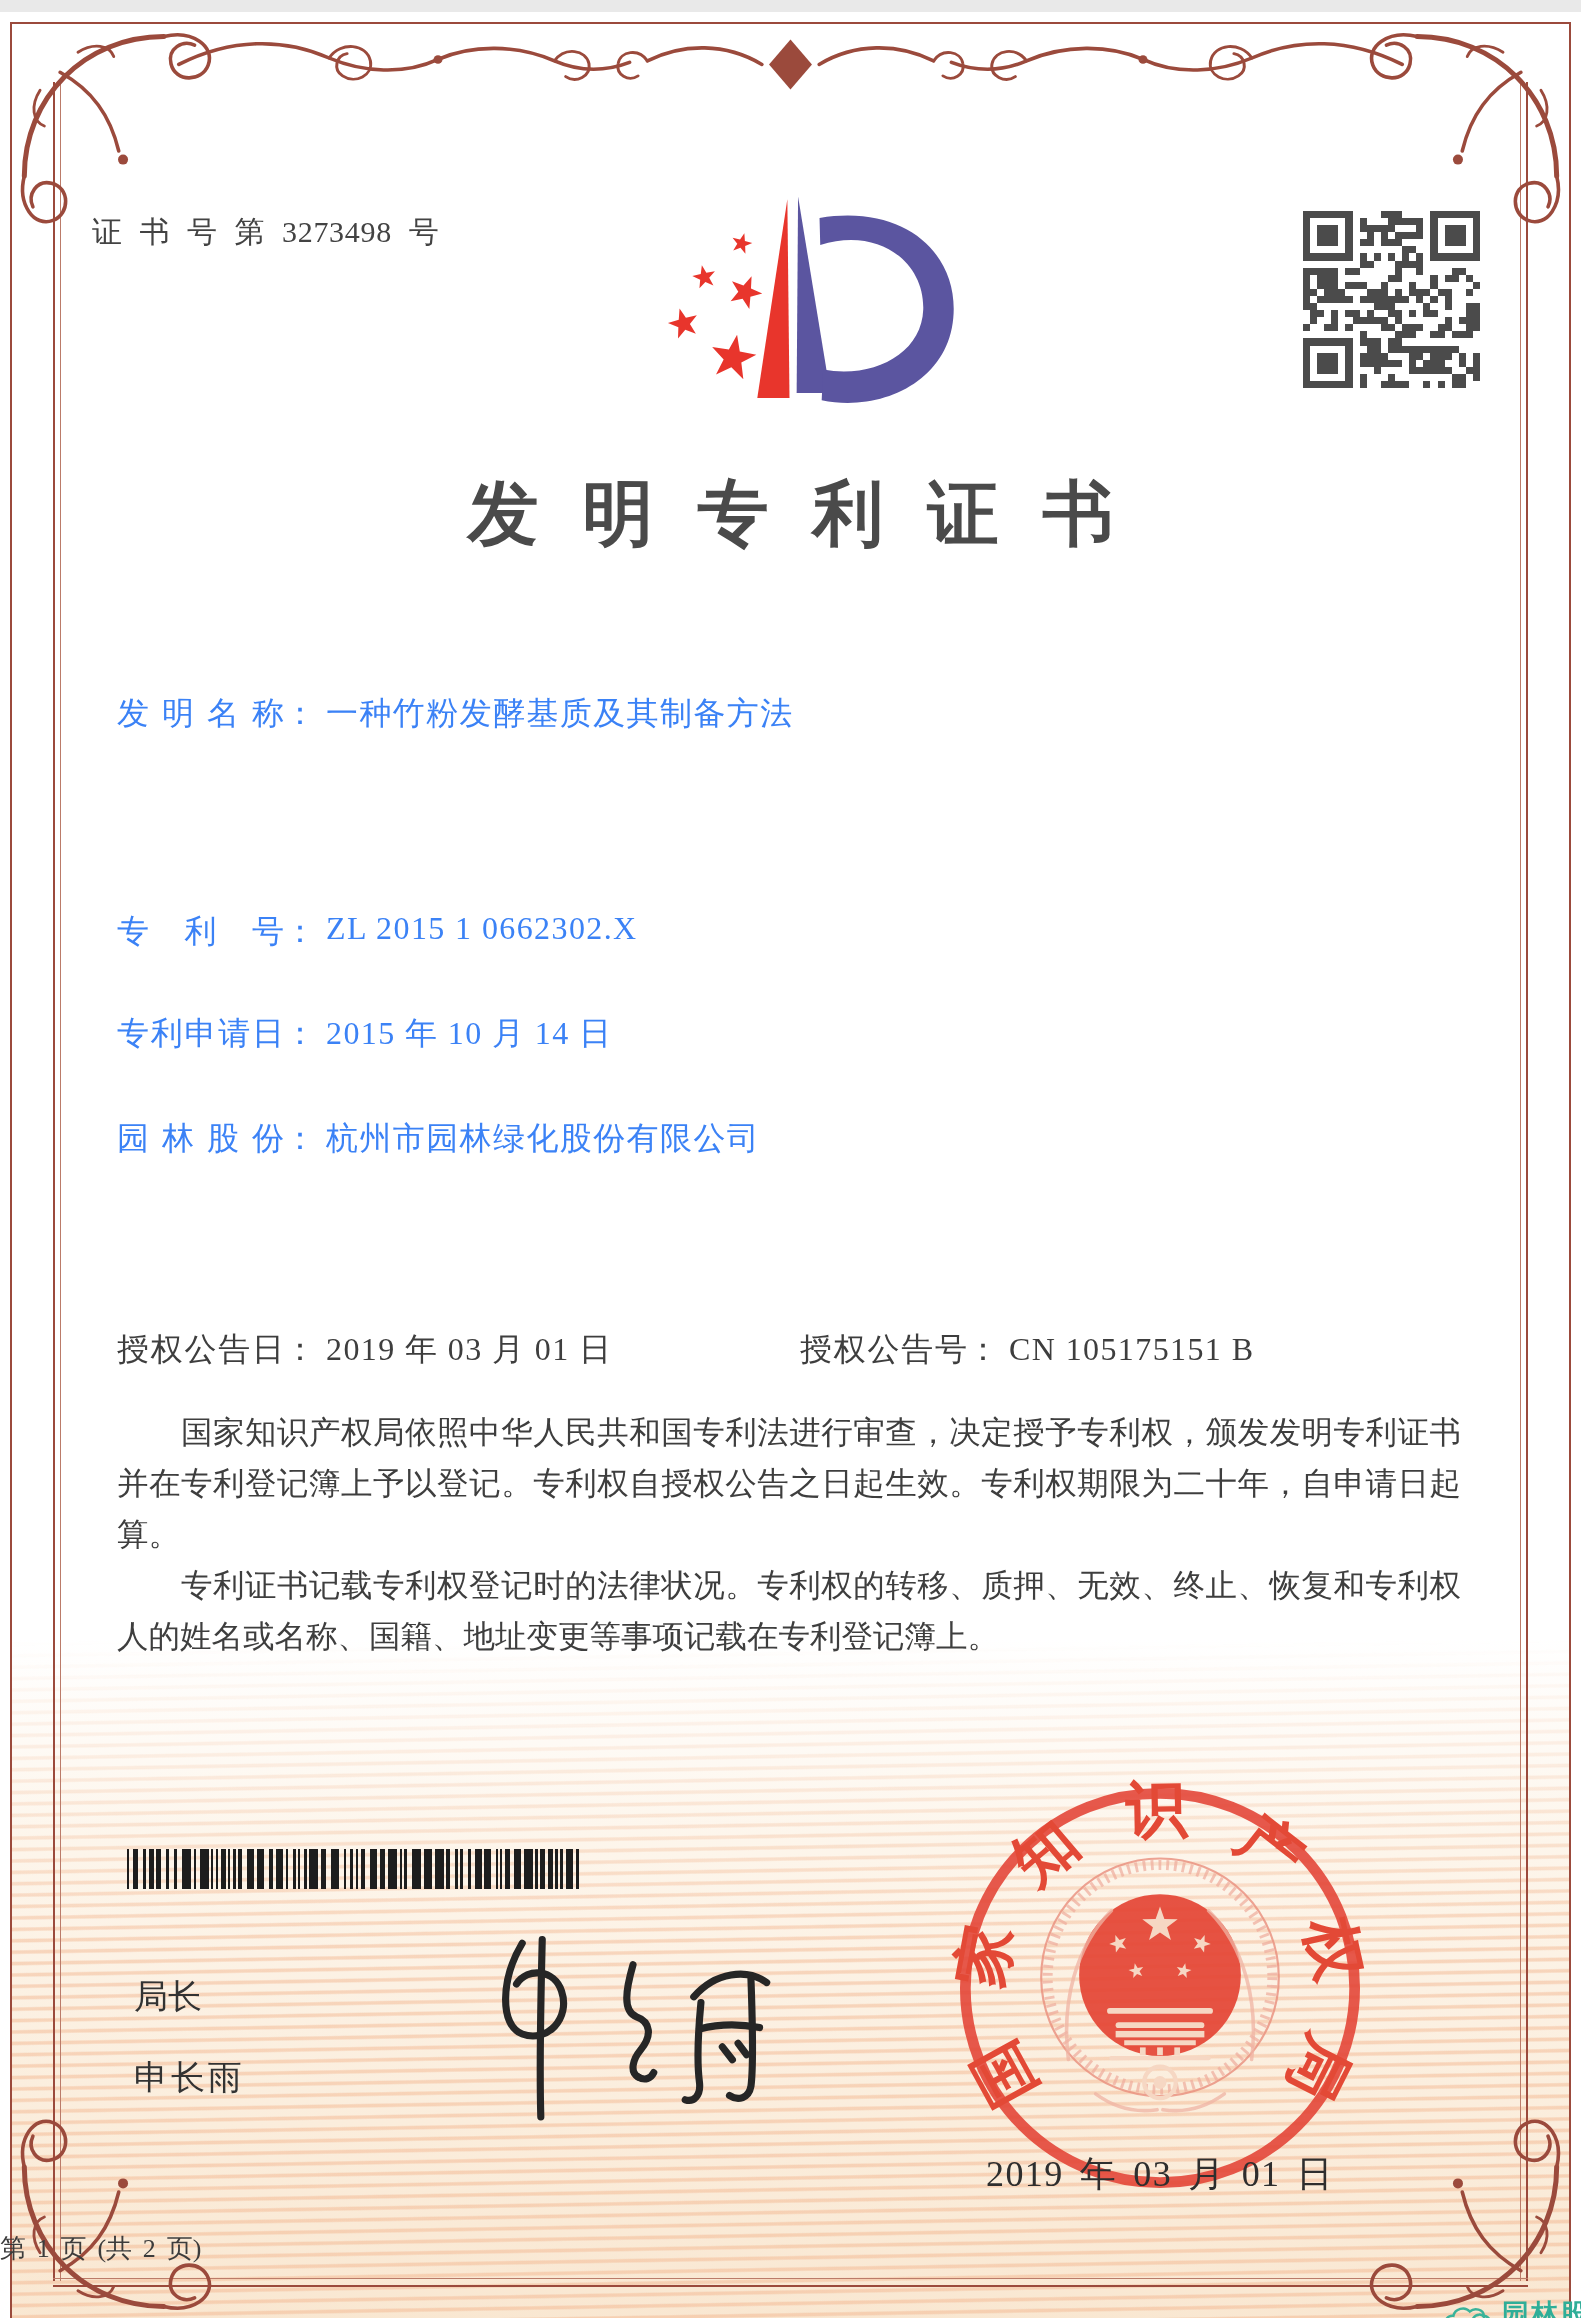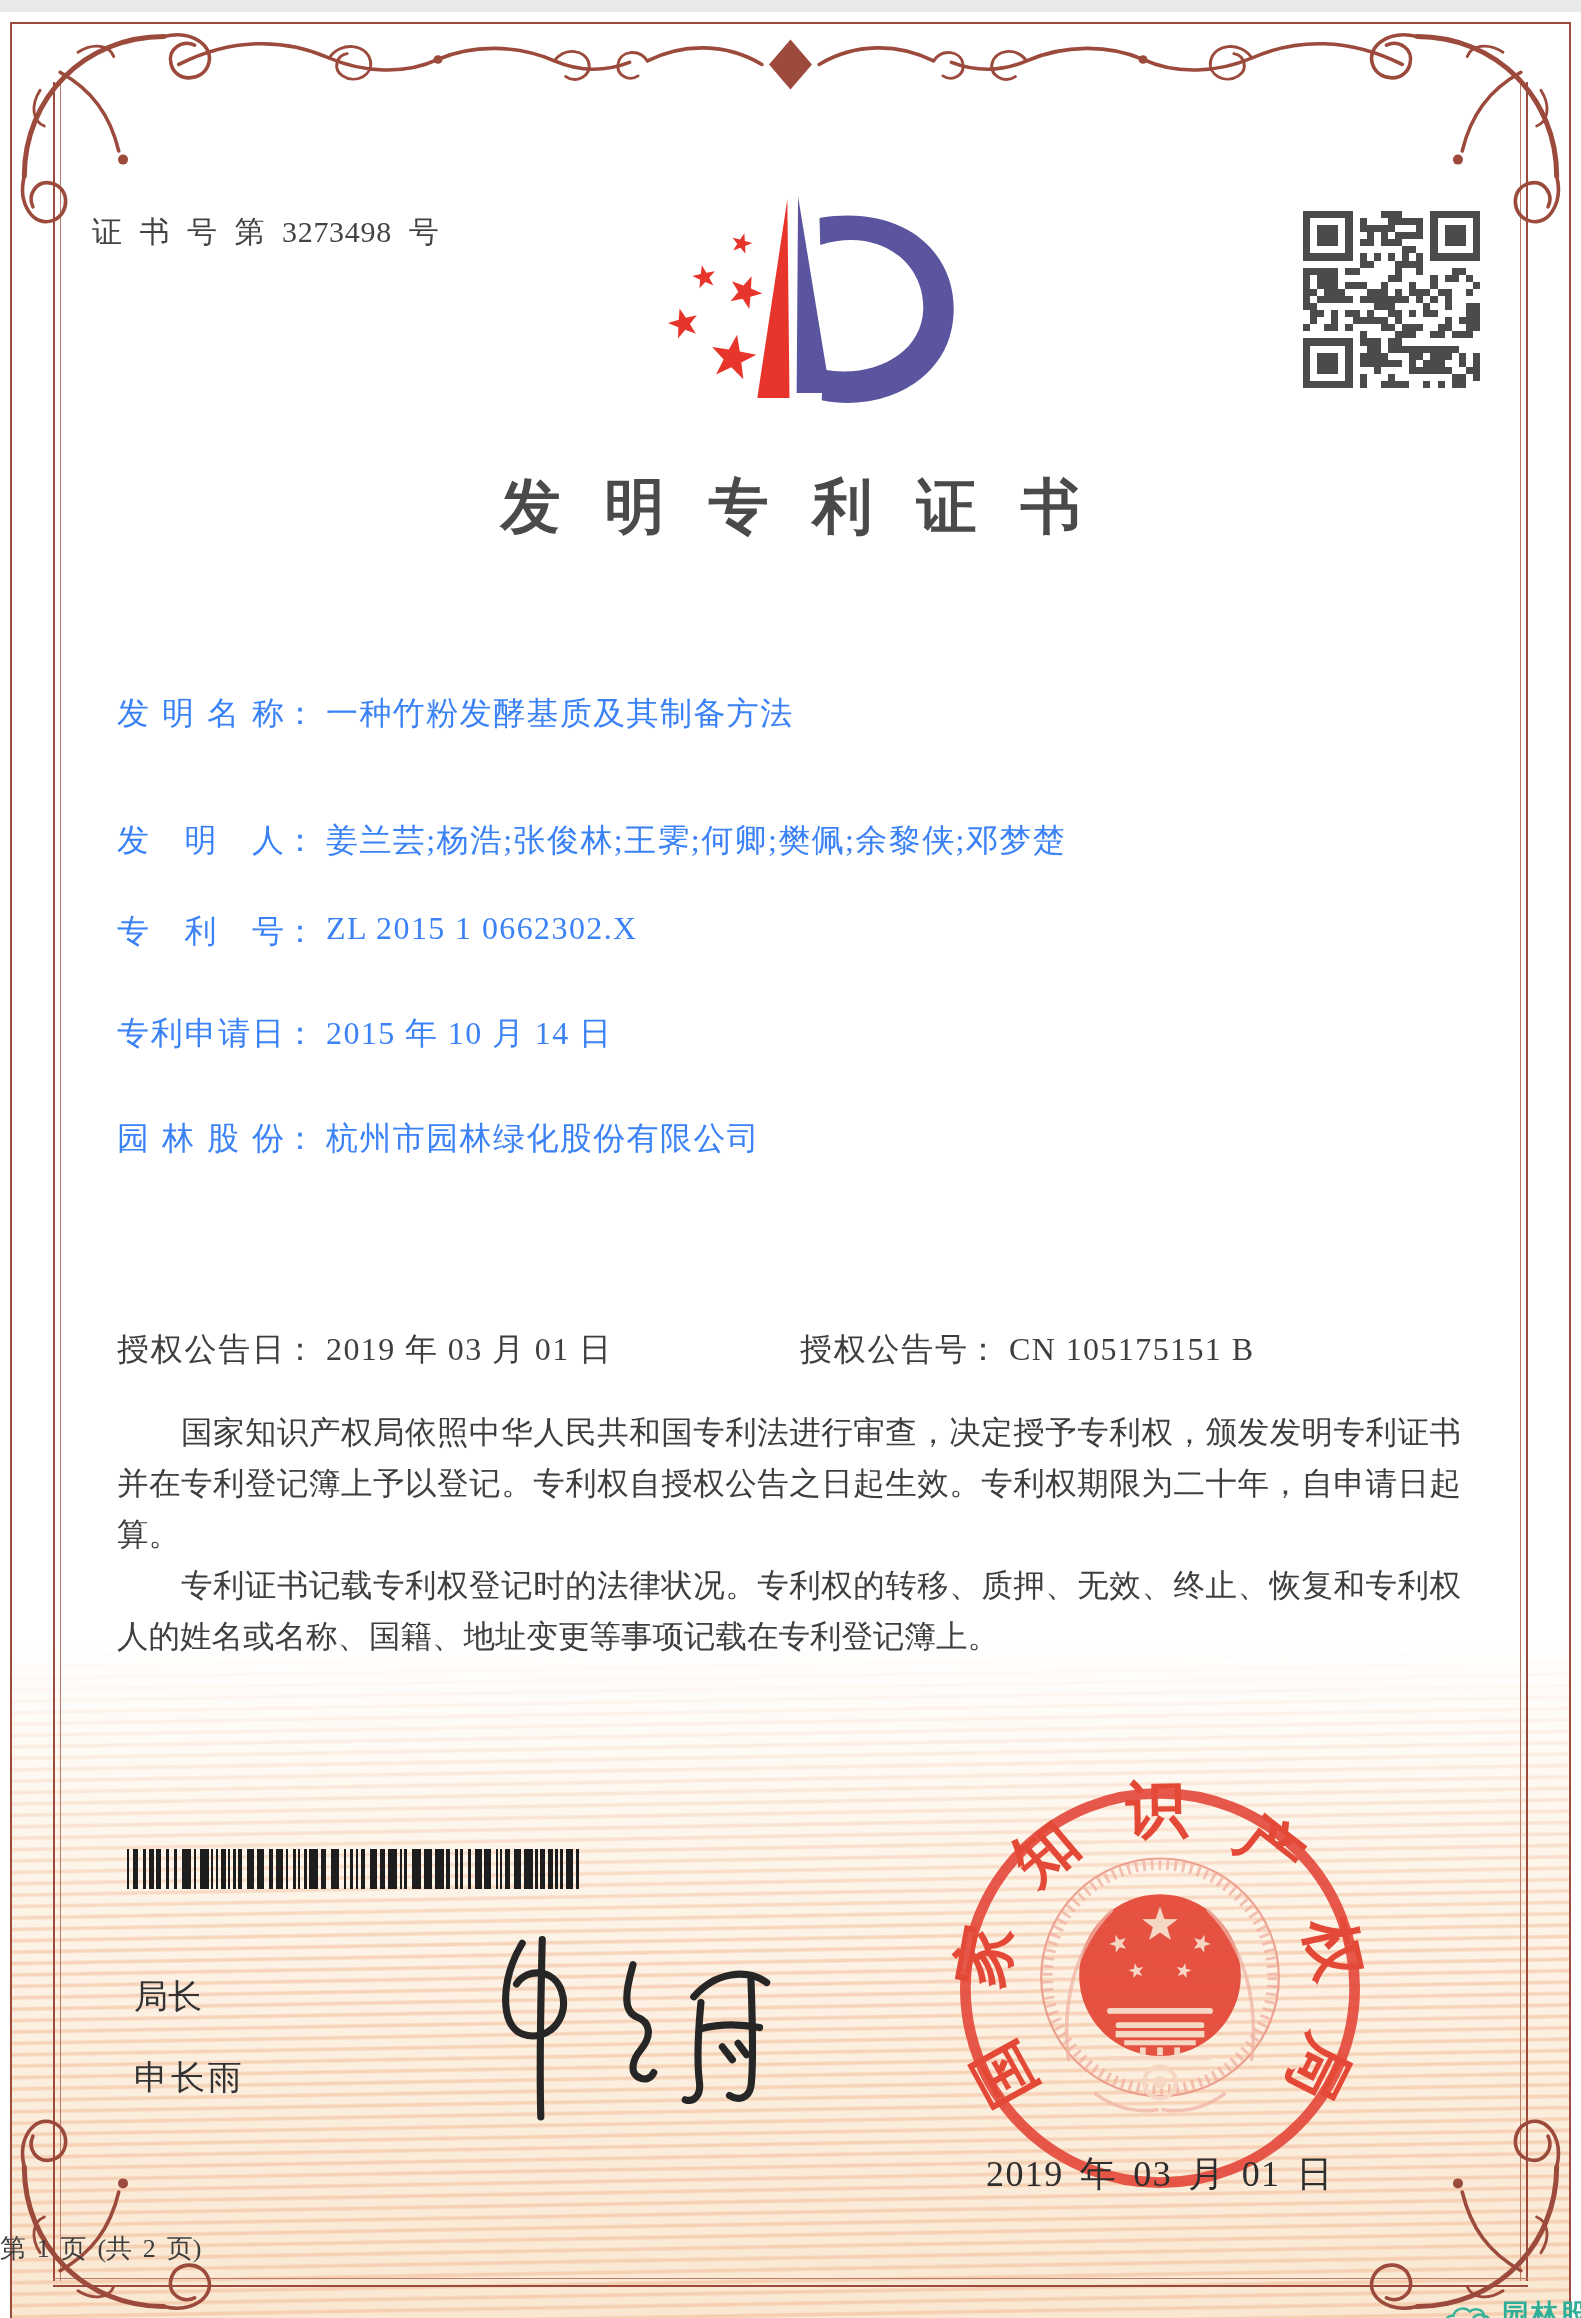--- a/index.html
+++ b/index.html
@@ -25,21 +25,21 @@
   .hb1{left:53px;right:53px;bottom:44px;height:0;border-top:2.1px solid #9b4a3c;}
   .hb2{left:53px;right:53px;bottom:52px;height:0;border-top:0.7px solid #bb7b69;}
   .ornaments{position:absolute;left:0;top:0;width:1581px;height:2319px;pointer-events:none;}
   
   .cert-no{position:absolute;left:92px;top:200px;font-size:30px;letter-spacing:0.7px;word-spacing:8.6px;color:#434343;}
   .sipo-logo{position:absolute;left:630px;top:170px;width:329px;height:247px;}
   #qr{position:absolute;left:1303px;top:199px;width:177px;height:177px;display:grid;
       grid-template-columns:repeat(25,1fr);grid-template-rows:repeat(25,1fr);}
   #qr div.qm{background:#4b4b4b;}
   .title{position:absolute;left:0;width:1581px;top:455px;margin:0;text-align:center;
-    font-size:60px;font-weight:700;letter-spacing:44px;padding-left:44px;box-sizing:border-box;color:#4a4a4a;}
+    font-size:71px;font-weight:700;letter-spacing:44px;padding-left:44px;box-sizing:border-box;color:#4a4a4a;}
   
   .frow{position:absolute;left:117px;right:86px;font-size:32px;color:#3b82f6;white-space:nowrap;}
   .frow .lab{display:inline-block;width:167px;text-align:justify;text-align-last:justify;vertical-align:top;}
   .frow .colon{display:inline-block;vertical-align:top;}
   .frow .val{display:inline-block;padding-left:10px;vertical-align:top;letter-spacing:1.4px;}
   .r0{top:680px;} .r1{top:807px;} .r2{top:898px;} .r3{top:1000px;} .r4{top:1105px;} .r5{top:1211px;}
   .grant{position:absolute;top:1316px;left:0;right:0;height:43px;font-size:32px;}
   .grant .pair{position:absolute;white-space:nowrap;}
   .grant .p1{left:117px;} .grant .p2{left:800px;}
   .grant .lab{display:inline-block;width:167px;text-align:justify;text-align-last:justify;}
@@ -762,23 +762,20 @@
       <div class="qm"></div>
       <div class="qm"></div>
       <div></div>
       <div></div>
     </div>
 
   <h1 class="title">发明专利证书</h1>
 
   <div class="frow r0">
     <span class="lab">发明名称</span><span class="colon">：</span><span class="val">一种竹粉发酵基质及其制备方法</span>
-  </div>
-  <div class="frow r1">
-    <span class="lab">发明人</span><span class="colon">：</span><span class="val">姜兰芸;杨浩;张俊林;王霁;何卿;樊佩;余黎侠;邓梦楚</span>
   </div>
   <div class="frow r2">
     <span class="lab">专利号</span><span class="colon">：</span><span class="val">ZL 2015 1 0662302.X</span>
   </div>
   <div class="frow r3">
     <span class="lab">专利申请日</span><span class="colon">：</span><span class="val">2015 年 10 月 14 日</span>
   </div>
   <div class="frow r4">
     <span class="lab">园林股份</span><span class="colon">：</span><span class="val">杭州市园林绿化股份有限公司</span>
   </div>

